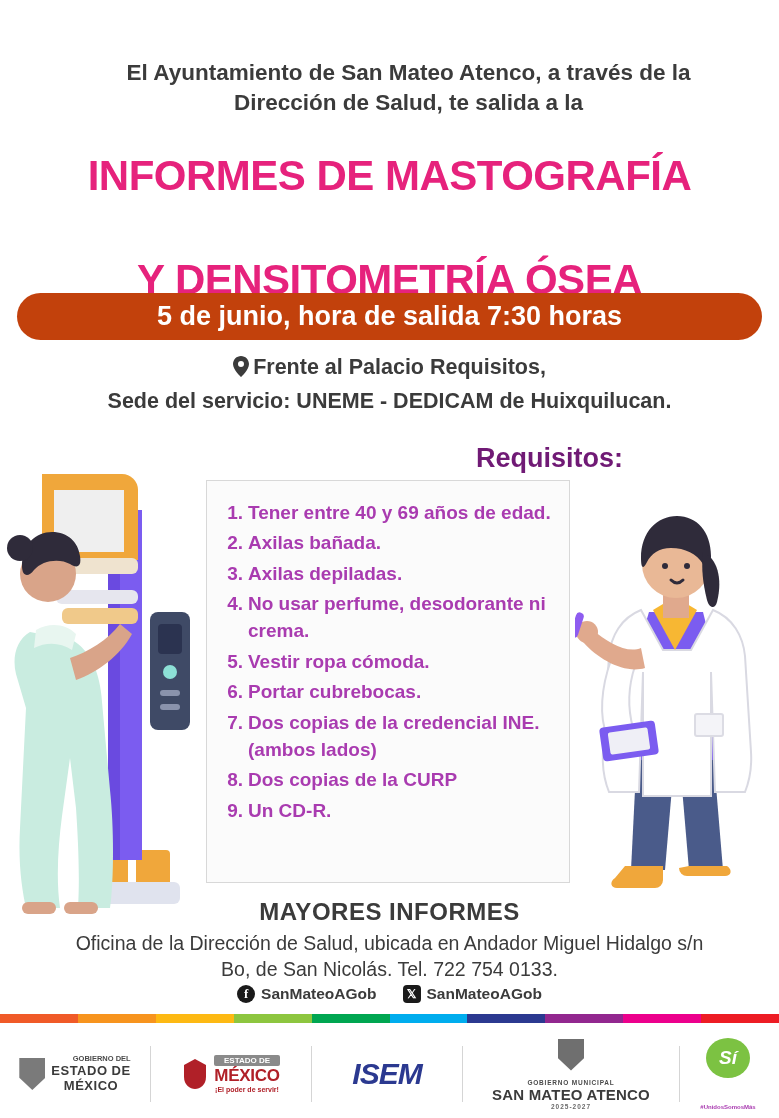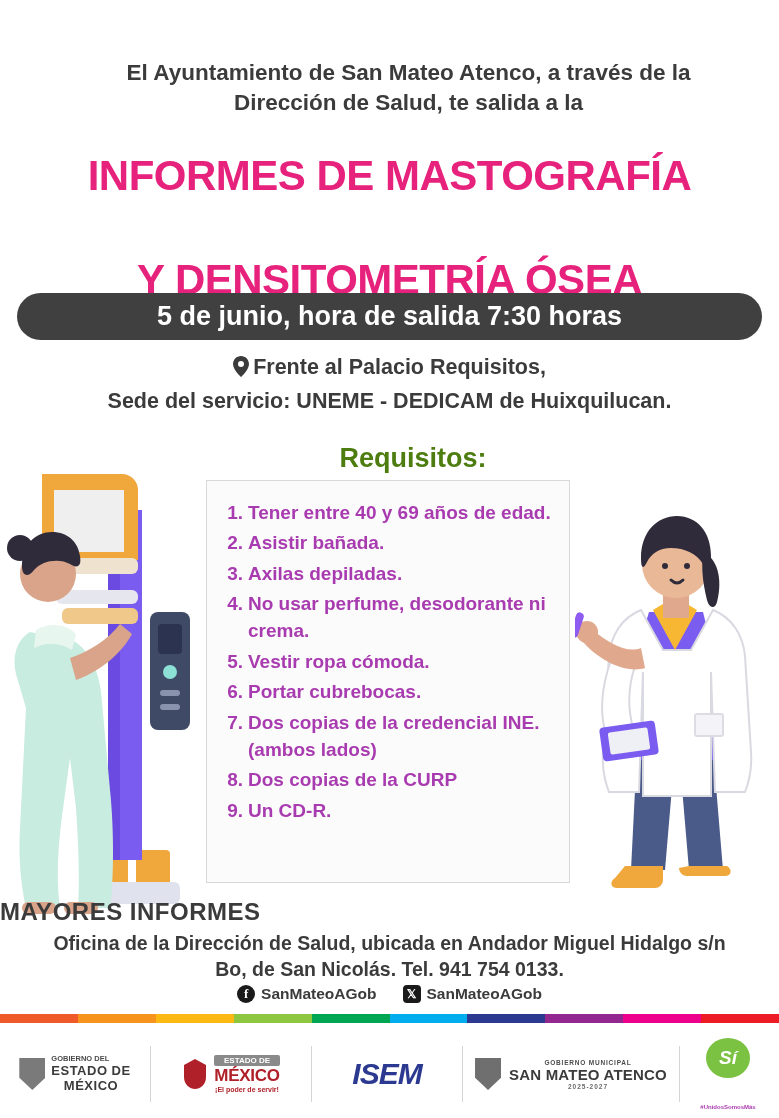--- a/index.html
+++ b/index.html
@@ -20,57 +20,57 @@
   }
   .title1, .title2 {
     position:absolute; left:0; width:779px; text-align:center;
     color:#e6227c; font-weight:800; letter-spacing:-0.5px;
   }
   .title1 { top:152px; font-size:42px; }
   .title2 { top:228px; font-size:42px;margin-top:28px; }
 
   .datebar {
     position:absolute; top:293px; left:17px; width:745px; height:47px;
-    background:#404040; border-radius:24px;
+    background:#c2410c; border-radius:24px;
     display:flex; align-items:center; justify-content:center;
   }
   .datebar span { color:#fff; font-size:27px; font-weight:800; }
 
   .place {
     position:absolute; top:352px; left:0; width:779px; text-align:center;
     color:#3b3b3b; font-size:21.5px; font-weight:600; line-height:1.45;
   }
   .pin { display:inline-block; vertical-align:-3px; margin-right:4px; }
 
   
   .req-title {
-    position:absolute; top:443px; left:203px; width:420px; text-align:center;
-    color:#4d7c0f; font-size:27px; font-weight:800;
+    position:absolute; top:443px; left:203px; width:420px; text-align:right;
+    color:#701a75; font-size:27px; font-weight:800;
   }
   .req-box {
     position:absolute; top:480px; left:206px; width:364px; height:403px;
     background:#fbfbfb; border:1px solid #d8d8d8;
     padding:18px 14px 10px 16px;
   }
   .req-list { list-style:none; }
   .req-list li {
     color:#a93bb0; font-size:19px; font-weight:700; line-height:1.44;
     margin-bottom:3px; display:flex;
   }
   .req-num { min-width:20px; text-align:right; margin-right:5px; }
   .req-txt { flex:1; }
 
   
   .info-title {
-    position:absolute; top:898px; left:0; width:779px; text-align:left;
+    position:absolute; top:898px; left:0; width:779px; text-align:center;
     color:#3b3b3b; font-size:24px; font-weight:800; letter-spacing:.5px;
   }
   .info-lines {
     position:absolute; top:930px; left:0; width:779px; text-align:center;
-    color:#3b3b3b; font-size:19.5px; font-weight:700; line-height:1.35;
+    color:#3b3b3b; font-size:19.5px; font-weight:400; line-height:1.35;
   }
   .socials {
     position:absolute; top:985px; left:0; width:779px;
     display:flex; align-items:center; justify-content:center; gap:26px;
     color:#3b3b3b; font-size:15.5px; font-weight:600;
   }
   .soc { display:flex; align-items:center; gap:6px; }
   .fb-ic {
     width:18px;height:18px;border-radius:50%;background:#1a1a1a;color:#fff;
     font-size:13px;font-weight:800;display:flex;align-items:center;justify-content:center;
@@ -87,21 +87,21 @@
 
   
   .logobar {
     position:absolute; top:1030px; left:0; width:779px; height:88px;
     background:#fff; display:flex; align-items:center;
   }
   .logo-cell { height:72px; display:flex; align-items:center; justify-content:center;
     flex-direction:column; position:relative; }
   .divider { width:1px; height:56px; background:#d5d5d5; }
 
-  .edomex-txt { font-size:7.5px; font-weight:700; color:#4a4a4a; line-height:1.15; text-align:left;}
+  .edomex-txt { font-size:7.5px; font-weight:700; color:#4a4a4a; line-height:1.15; text-align:right;}
   .edomex-big { font-size:13px; font-weight:800; color:#3b3b3b; letter-spacing:.5px;}
   .mex-red { color:#b02028; font-size:17px; font-weight:800; letter-spacing:-.3px;}
   .mex-sub { color:#b02028; font-size:7px; font-weight:700;}
   .estado-de { background:#8a8a8a; color:#fff; font-size:8px; font-weight:700; padding:1px 8px; border-radius:2px;}
   .isem { color:#2b3990; font-size:30px; font-weight:800; font-style:italic; letter-spacing:-1px;}
   .sma-top { font-size:6.5px; font-weight:700; color:#4a4a4a; letter-spacing:.8px;}
   .sma-big { font-size:15px; font-weight:800; color:#3b3b3b; letter-spacing:.2px;}
   .sma-yrs { font-size:6.5px; font-weight:700; color:#6a6a6a; letter-spacing:1px;}
   .si-badge { width:44px;height:44px;border-radius:50%;background:#7cc242;color:#fff;
     display:flex;align-items:center;justify-content:center;font-size:19px;font-weight:800;font-style:italic;}
@@ -212,21 +212,21 @@
 
   <div class="req-title">Requisitos:</div>
   <div class="req-box">
     <ul class="req-list">
       <li>
           <span class="req-num">1.</span>
           <span class="req-txt">Tener entre 40 y 69 años de edad.</span>
         </li>
       <li>
           <span class="req-num">2.</span>
-          <span class="req-txt">Asistir bañada.</span>
+          <span class="req-txt">Axilas bañada.</span>
         </li>
       <li>
           <span class="req-num">3.</span>
           <span class="req-txt">Axilas depiladas.</span>
         </li>
       <li>
           <span class="req-num">4.</span>
           <span class="req-txt">No usar perfume, desodorante ni crema.</span>
         </li>
       <li>
@@ -248,21 +248,21 @@
       <li>
           <span class="req-num">9.</span>
           <span class="req-txt">Un CD-R.</span>
         </li>
     </ul>
   </div>
 
   <div class="info-title">MAYORES INFORMES</div>
   <div class="info-lines">
     <div>Oficina de la Dirección de Salud, ubicada en Andador Miguel Hidalgo s/n</div>
-    <div>Bo, de San Nicolás. Tel. 941 754 0133.</div>
+    <div>Bo, de San Nicolás. Tel. 722 754 0133.</div>
   </div>
 
   <div class="socials">
     <div class="soc">
       <span class="fb-ic">f</span>
       <span>SanMateoAGob</span>
     </div>
     <div class="soc">
       <span class="x-ic">𝕏</span>
       <span>SanMateoAGob</span>
@@ -303,21 +303,21 @@
         <div class="mex-sub">¡El poder de servir!</div>
       </div>
     </div>
     <div class="divider"></div>
 
     <div class="logo-cell" style="width:150px;">
       <div class="isem">ISEM</div>
     </div>
     <div class="divider"></div>
 
-    <div class="logo-cell" style="width:216px; flex-direction:row; gap:8px;">
+    <div class="logo-cell" style="width:216px; flex-direction:column; gap:8px;">
       <div class="shield2"></div>
       <div style="text-align:center">
         <div class="sma-top">GOBIERNO MUNICIPAL</div>
         <div class="sma-big">SAN MATEO ATENCO</div>
         <div class="sma-yrs">2025-2027</div>
       </div>
     </div>
     <div class="divider"></div>
 
     <div class="logo-cell" style="width:96px;gap:24px;">

